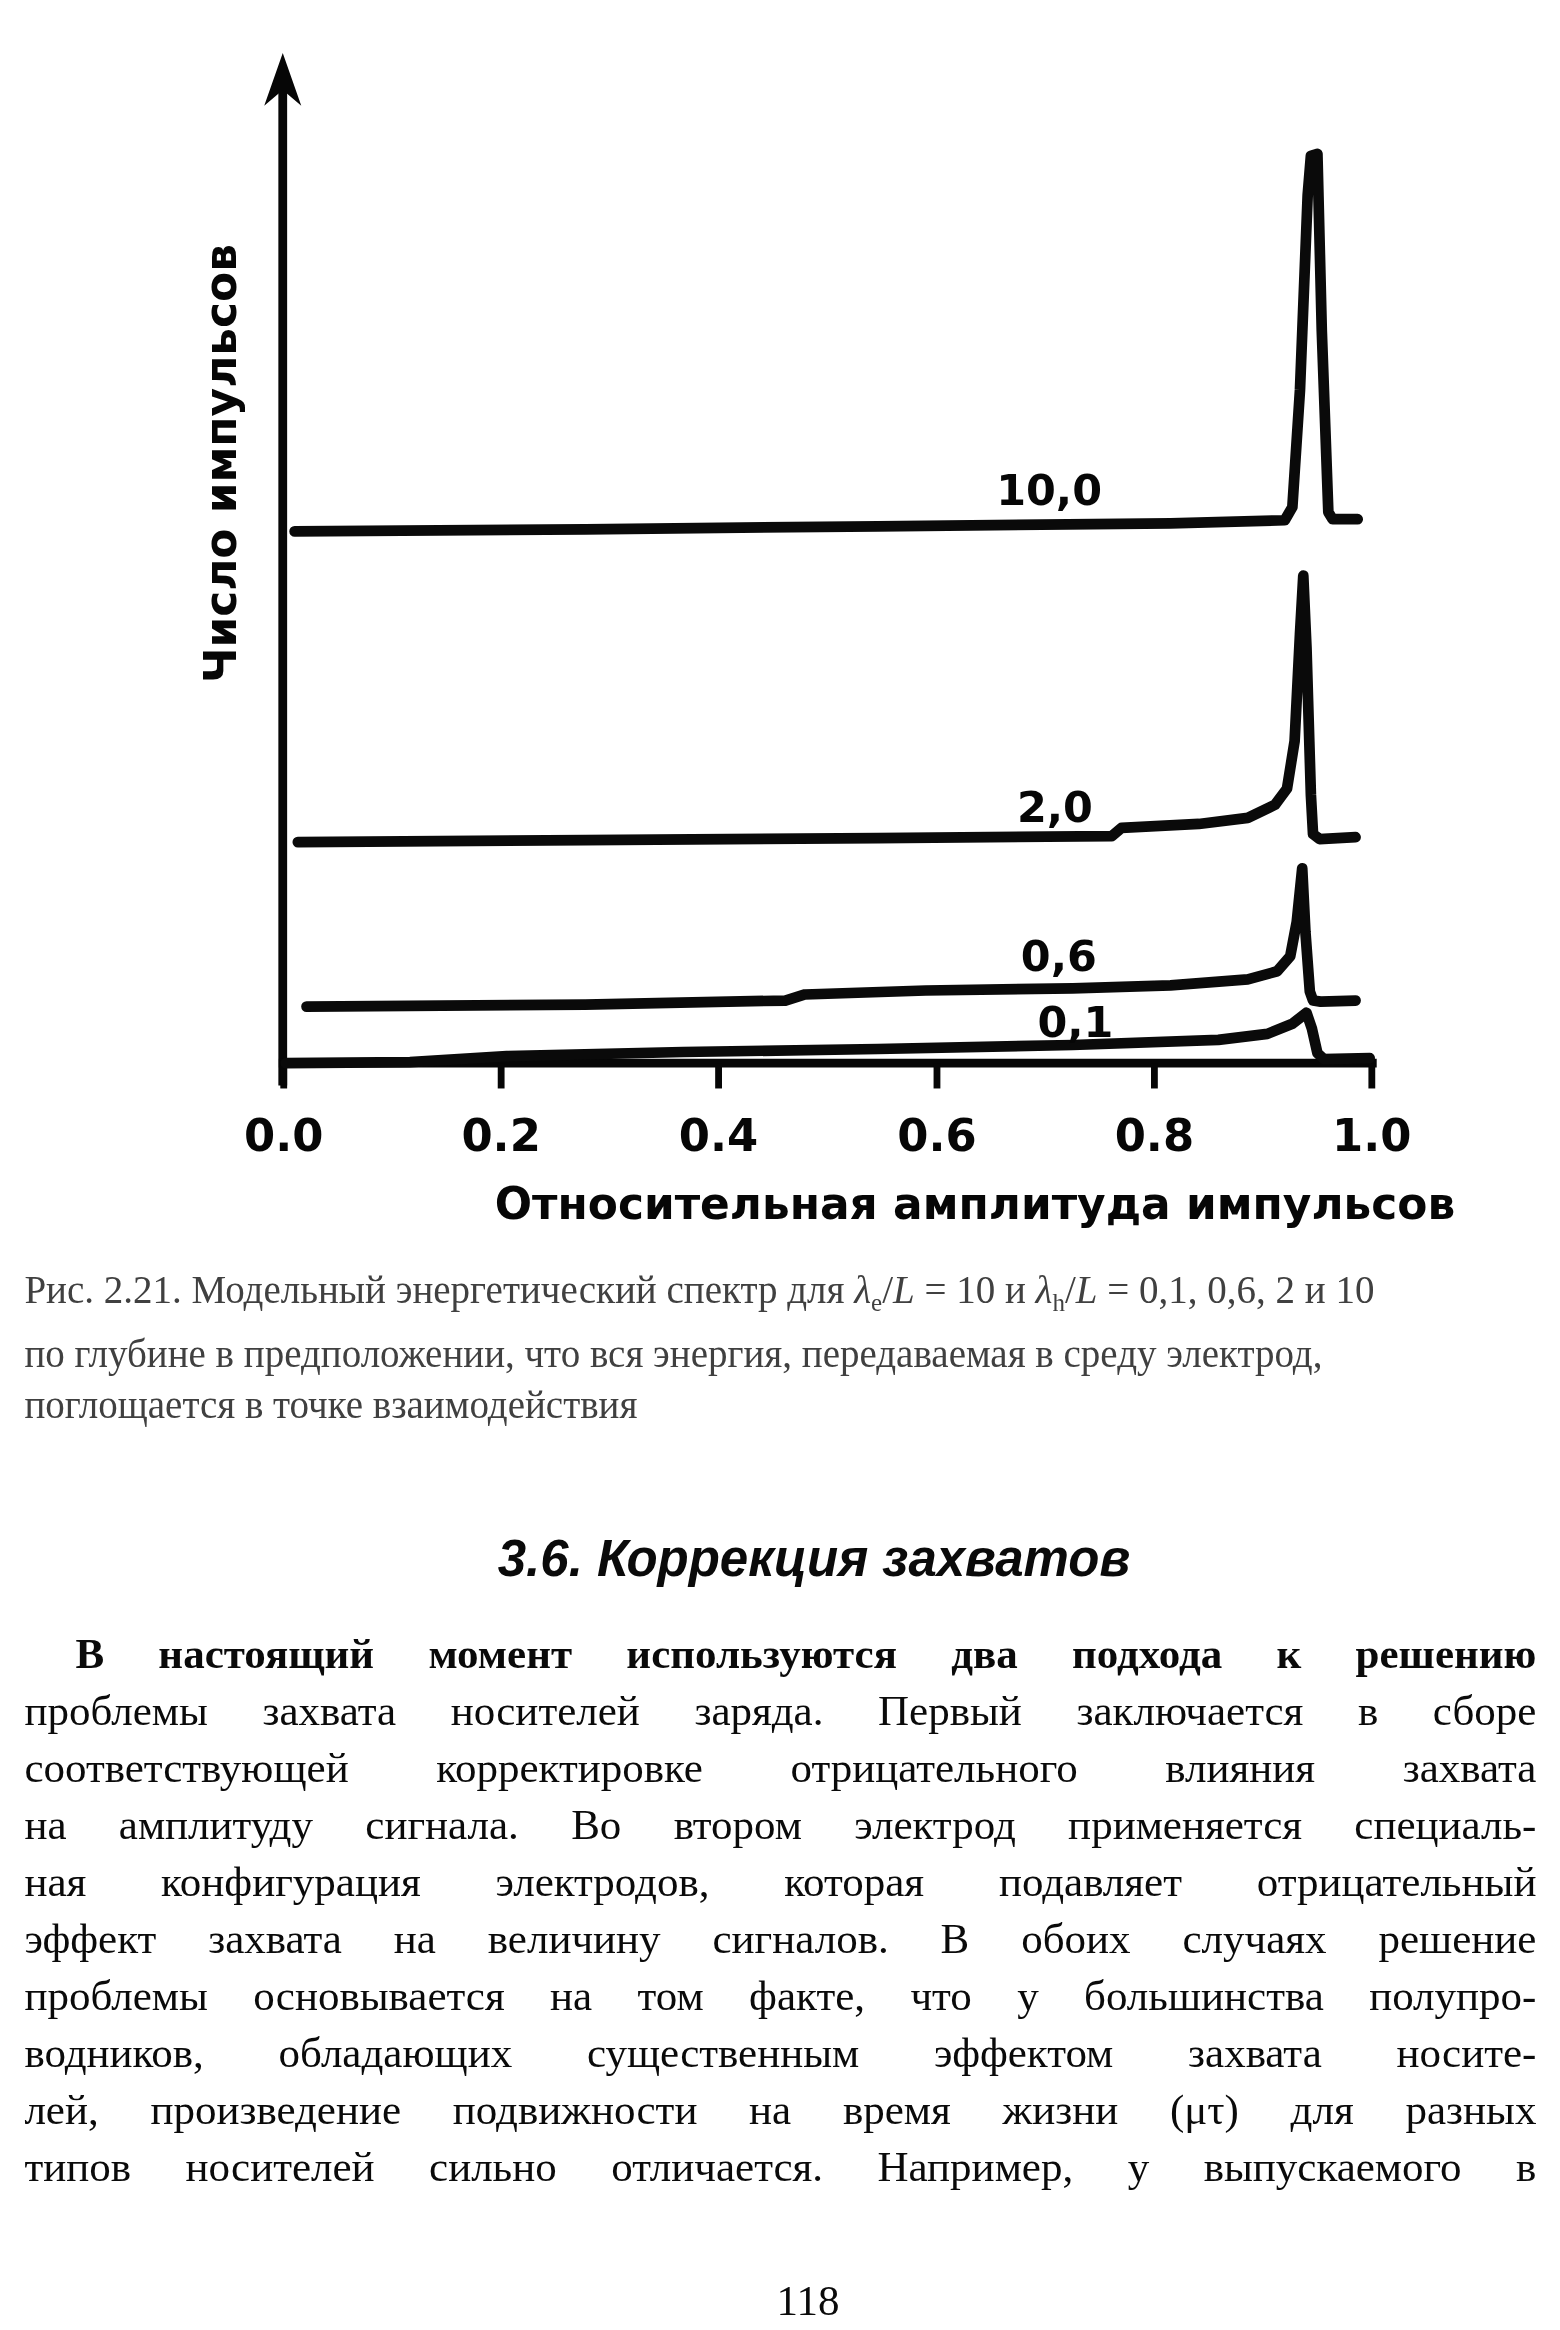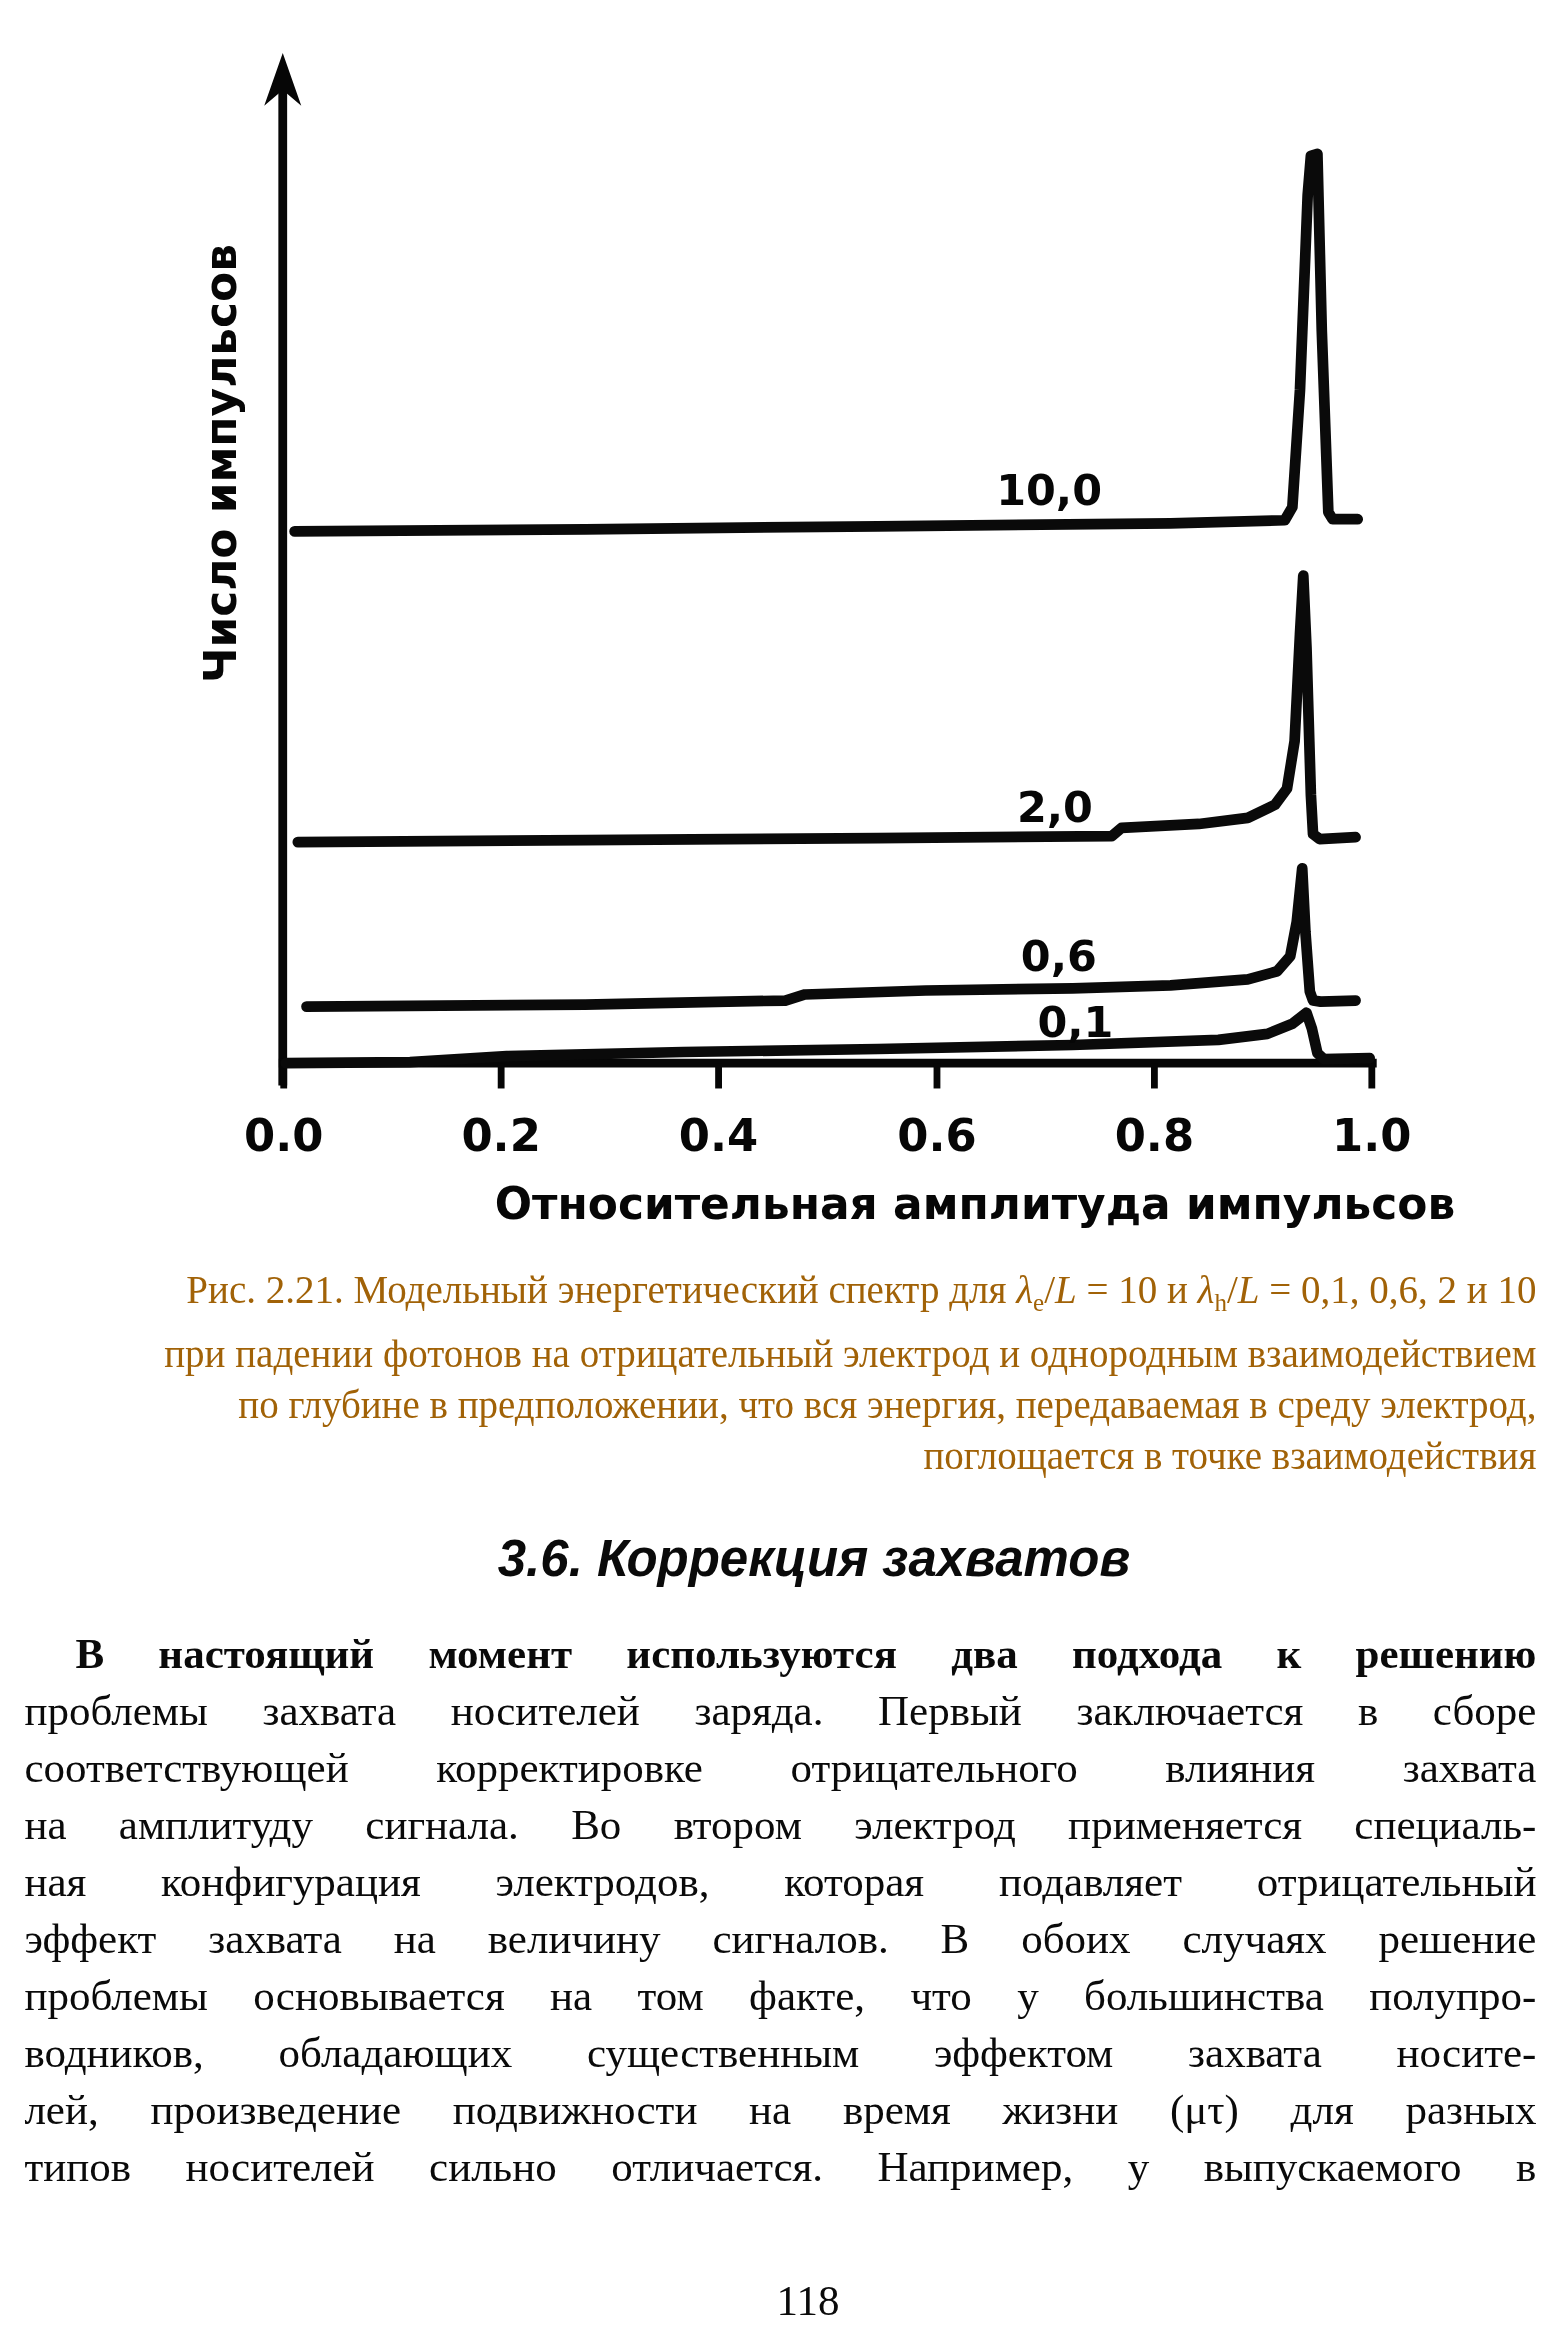--- a/index.html
+++ b/index.html
@@ -7,21 +7,21 @@
     position:relative; width:1560px; height:2331px; background:#ffffff;
     color:#000; font-family:"Liberation Serif", serif; overflow:hidden;
   }
   .chart-wrap{position:absolute; left:0; top:0; width:1560px; height:1239px;}
   svg text{fill:#060606;}
   .axis-num{font-family:"DejaVu Sans", sans-serif; font-weight:bold; font-size:46px;}
   .curve-lab{font-family:"DejaVu Sans", sans-serif; font-weight:bold; font-size:44px;}
   .axis-title{font-family:"DejaVu Sans", sans-serif; font-weight:bold; font-size:45px;}
   .caption{
     position:absolute; left:24.4px; top:1264px; width:1512px;
-    text-align:right; font-size:39px; line-height:51px; color:#a16207;
+    text-align:left; font-size:39px; line-height:51px; color:#404040;
   }
   .cap-line{white-space:nowrap;}
   .cap-it{font-style:italic;}
   .cap-sub{font-size:25px; vertical-align:-7.8px;}
   .heading{
     position:absolute; left:68px; top:1529px; width:1492px; text-align:center;
     font-family:Liberation Sans, sans-serif; font-weight:bold; font-style:italic;
     font-size:51px; color:#0a0a0a;
   }
   .bodytext{
@@ -79,21 +79,20 @@
       <text class="curve-lab" x="1086" y="996" text-anchor="middle">0,6</text>
       <text class="curve-lab" x="1103" y="1063" text-anchor="middle">0,1</text>
 
       <text class="axis-title" x="1000" y="1250" text-anchor="middle">Относительная амплитуда импульсов</text>
       <text class="axis-title" x="242" y="475" text-anchor="middle" transform="rotate(-90 242 475)">Число импульсов</text>
     </svg>
   </div>
 
   <div class="caption">
     <div class="cap-line"><span>Рис. 2.21. Модельный энергетический спектр для </span><span class="cap-it">λ</span><span class="cap-sub">e</span><span>/</span><span class="cap-it">L</span><span> = 10 и </span><span class="cap-it">λ</span><span class="cap-sub">h</span><span>/</span><span class="cap-it">L</span><span> = 0,1, 0,6, 2 и 10</span></div>
-    <div>при падении фотонов на отрицательный электрод и однородным взаимодействием</div>
     <div>по глубине в предположении, что вся энергия, передаваемая в среду электрод,</div>
     <div>поглощается в точке взаимодействия</div>
   </div>
 
   <div class="heading">3.6. Коррекция захватов</div>
 
   <div class="bodytext">
     <div class="bline indent">В настоящий момент используются два подхода к решению</div>
     <div class="bline">проблемы захвата носителей заряда. Первый заключается в сборе</div>
     <div class="bline">соответствующей корректировке отрицательного влияния захвата</div>

